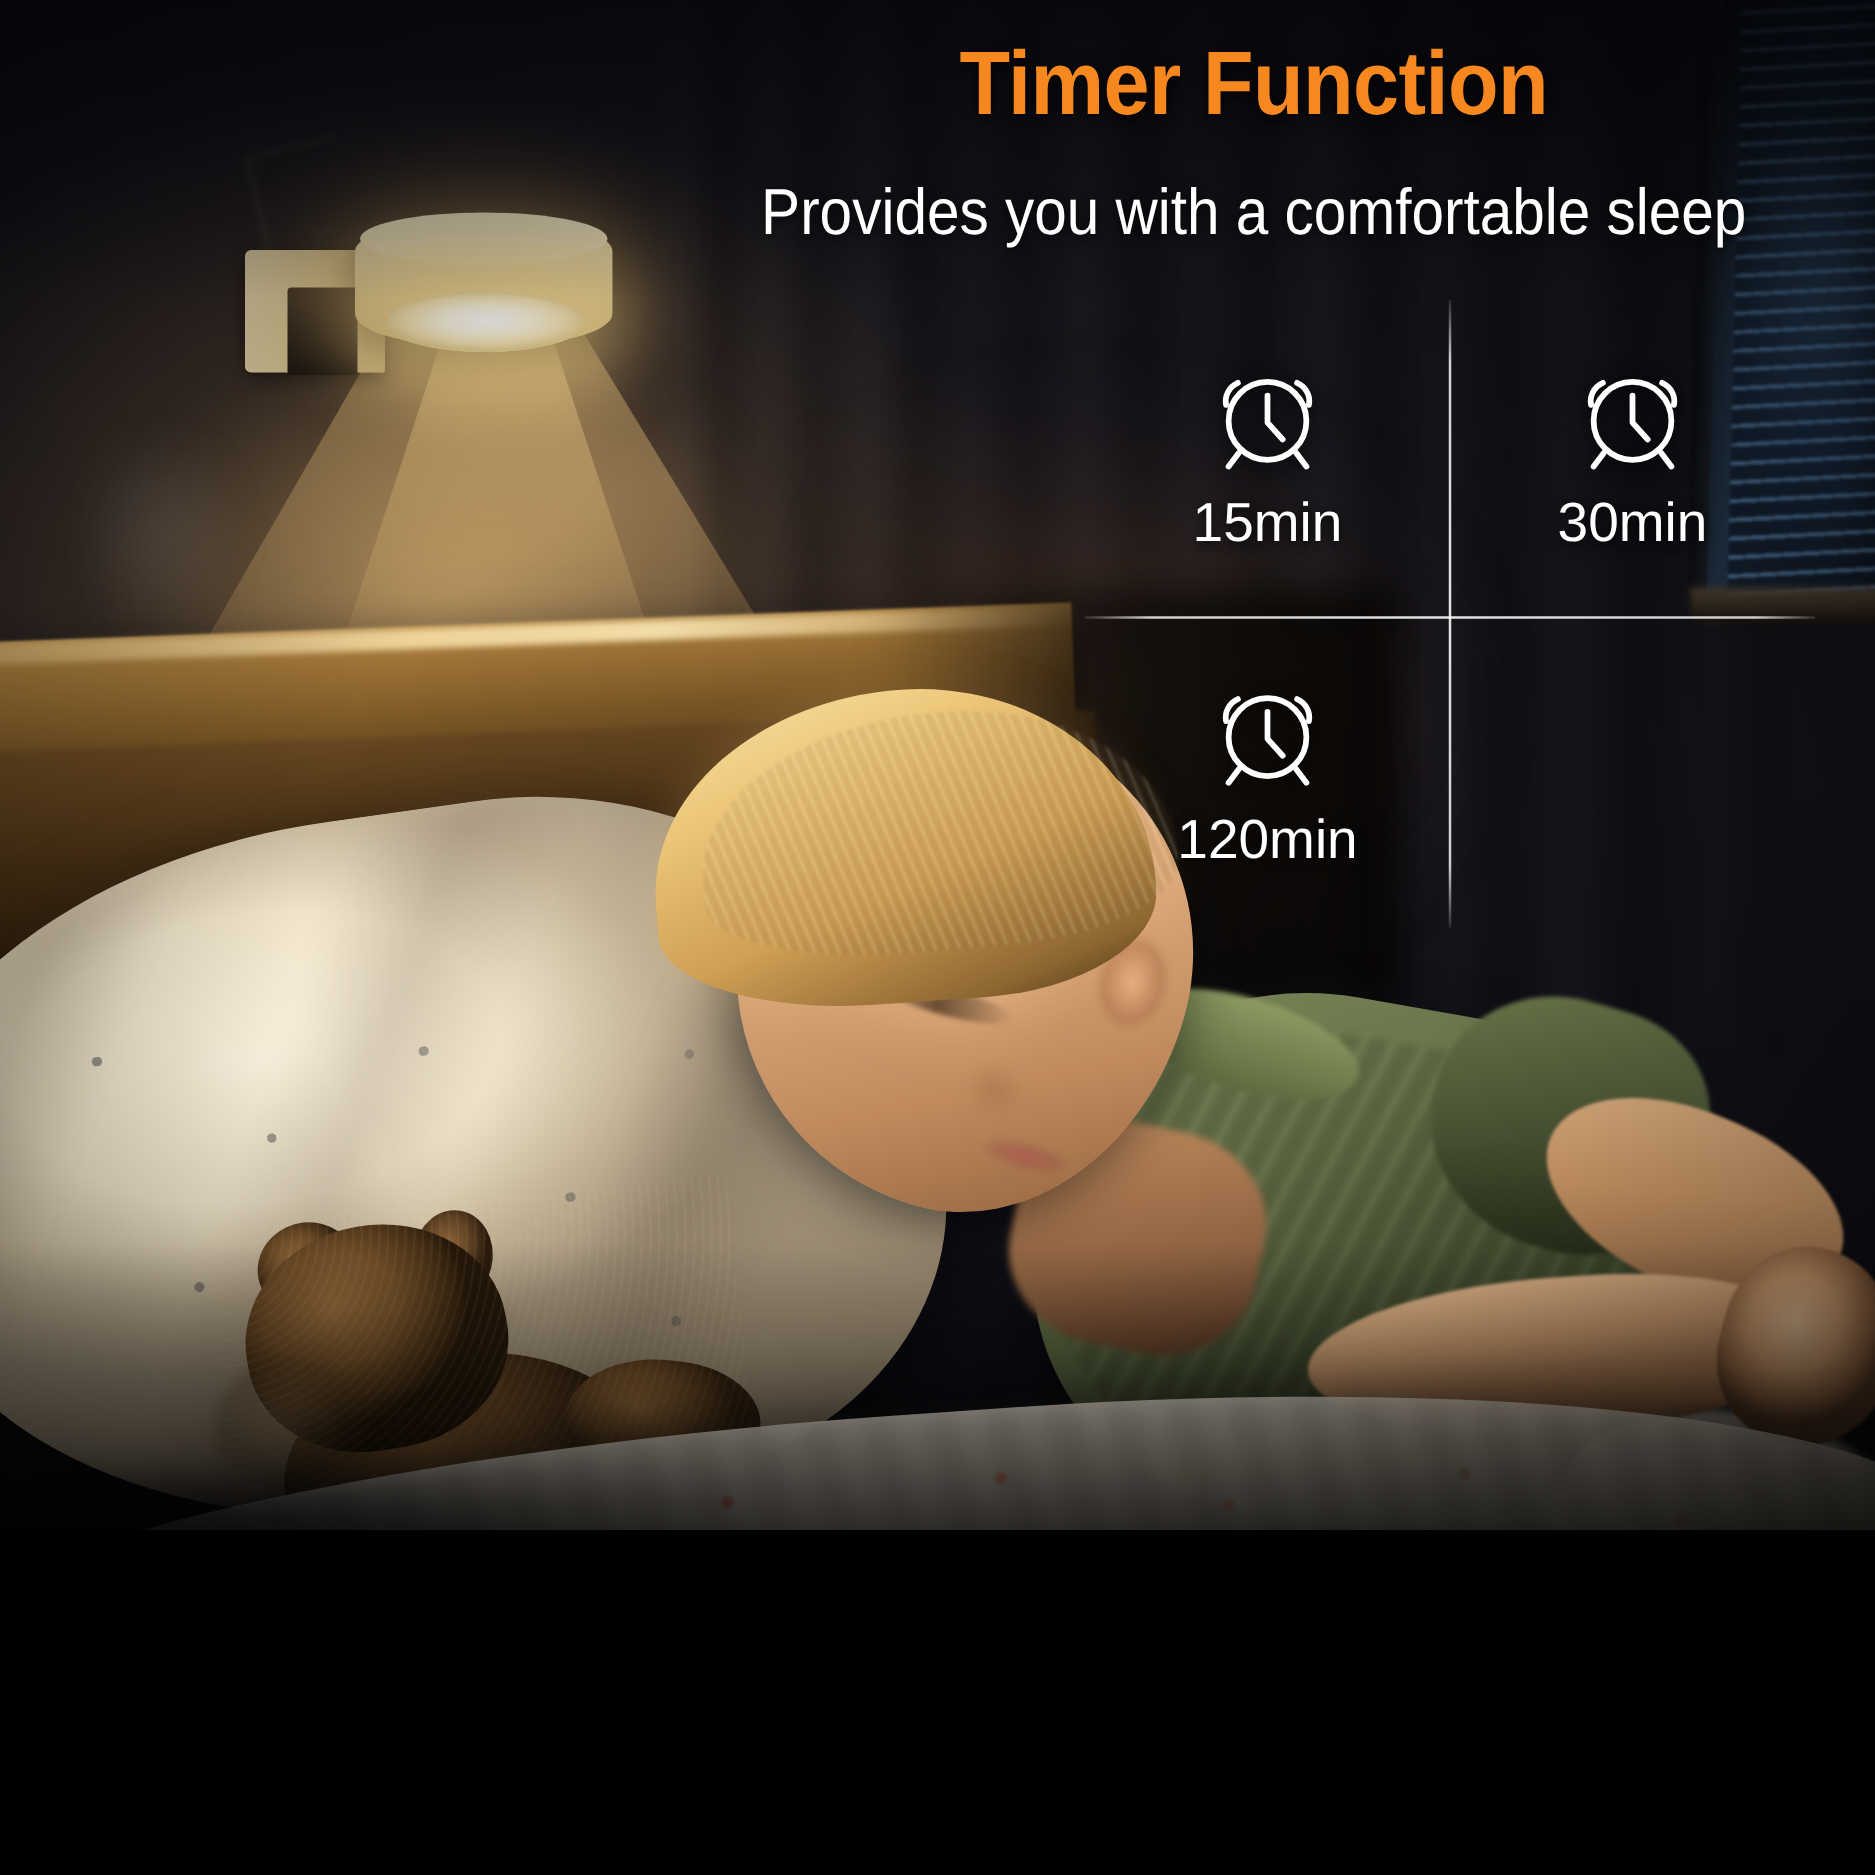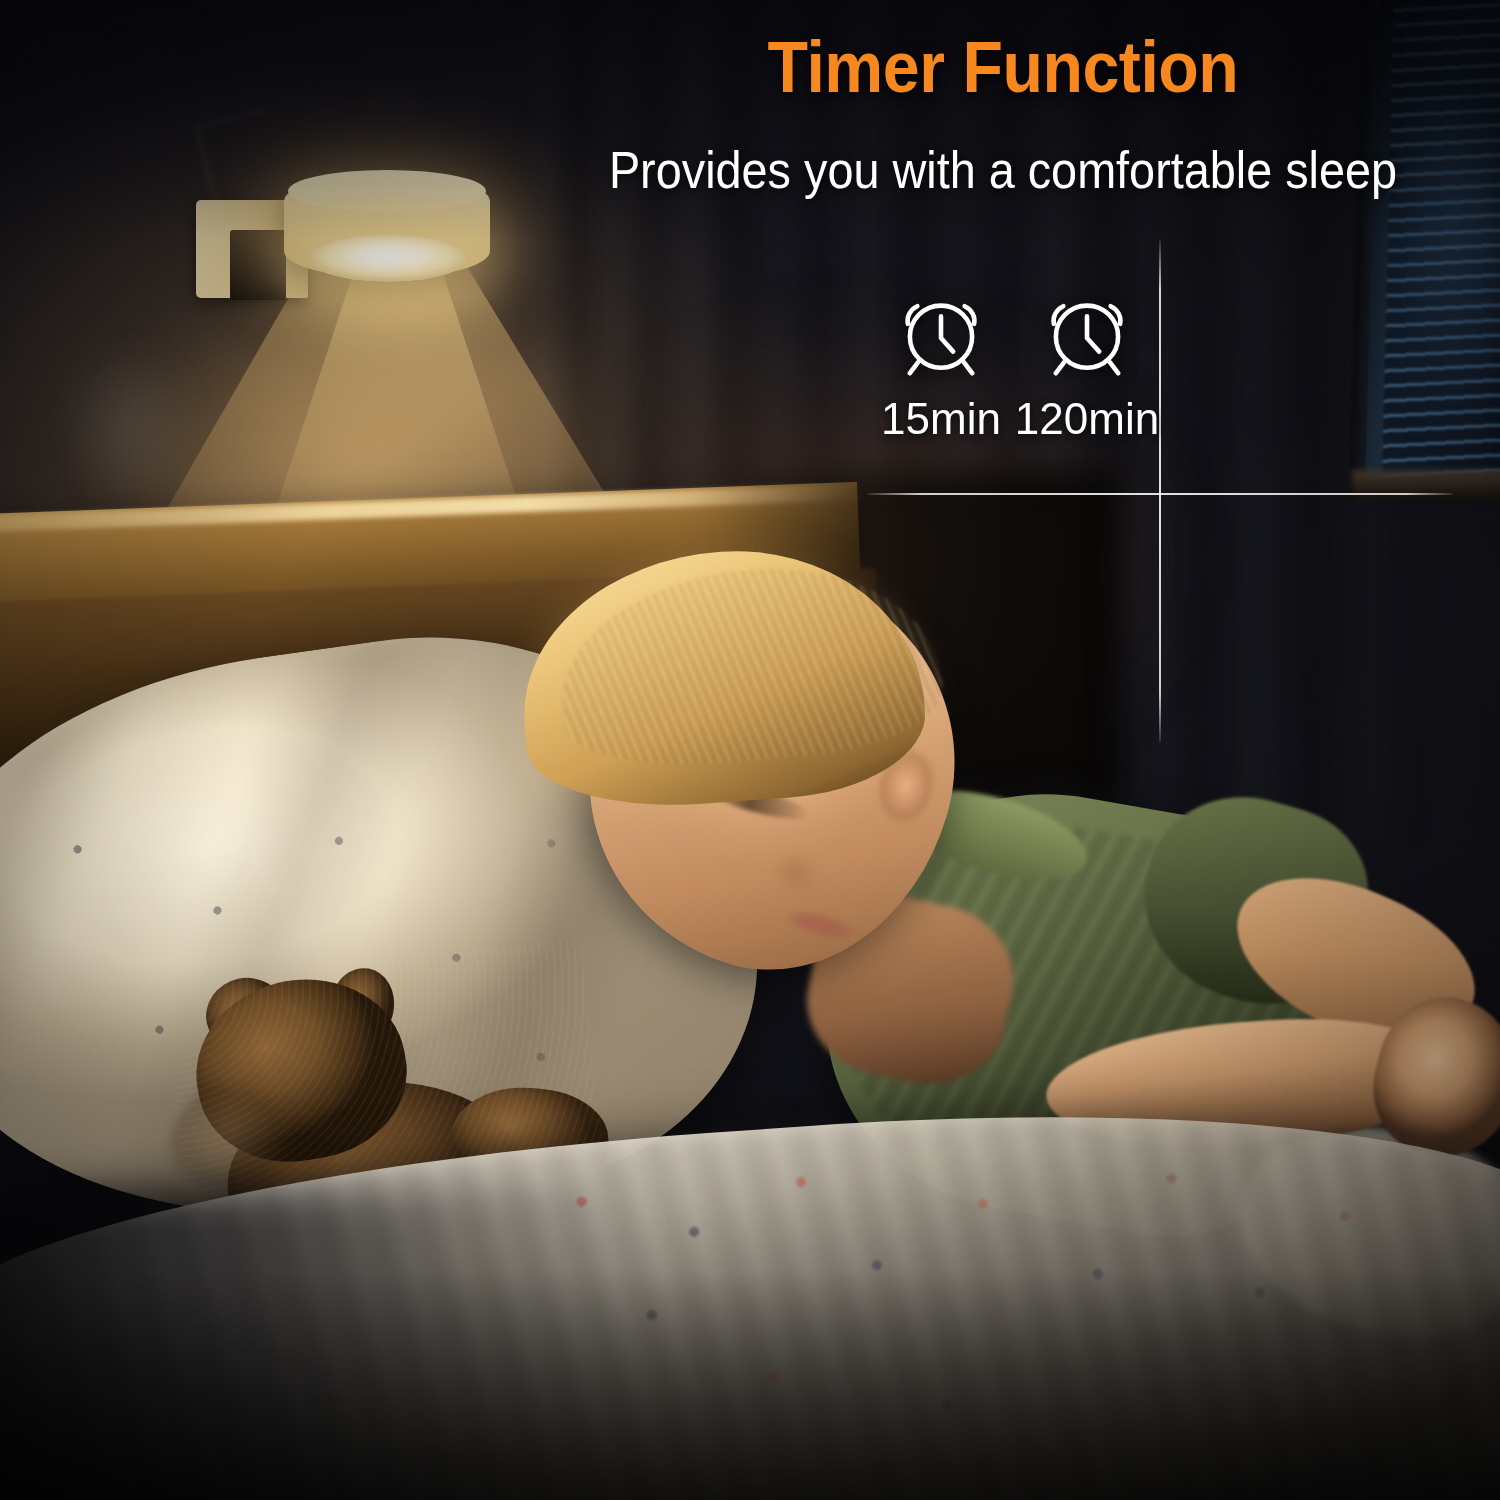--- a/index.html
+++ b/index.html
@@ -3,21 +3,21 @@
 <meta charset="utf-8">
 <style>
   html, body {
     margin: 0;
     padding: 0;
     background: #000;
   }
   #stage {
     position: relative;
     width: 1500px;
-    height: 1500px;
+    height: 1224px;
     overflow: hidden;
     background: #101018;
     font-family: "Liberation Sans", sans-serif;
     -webkit-font-smoothing: antialiased;
   }
 
   
   .layer { position: absolute; }
 
   #room-base {
@@ -505,21 +505,21 @@
     transform: scaleX(0.90);
     transform-origin: center top;
     white-space: nowrap;
   }
 
   
   #timer-grid {
     left: 868px; top: 240px;
     width: 584px; height: 505px;
     display: grid;
-    grid-template-columns: 1fr 1fr 1fr 1fr;
+    grid-template-columns: 1fr 1fr;
     grid-template-rows: 1fr 1fr;
   }
   .timer-cell {
     display: flex;
     flex-direction: column;
     align-items: center;
     justify-content: center;
     gap: 14px;
   }
   .clock-icon { width: 88px; height: 92px; display: block; }
@@ -635,20 +635,33 @@
           <path d="M14.5 13.5 C9 16 6.5 21.5 7.5 26.5"></path>
           <path d="M49.5 13.5 C55 16 57.5 21.5 56.5 26.5"></path>
           <path d="M15 55 L9 63"></path>
           <path d="M49 55 L55 63"></path>
           <path d="M32 21 L32 37 L41 47"></path>
         </svg>
       </span>
       <span class="timer-label">15min</span>
     </div>
 
+    <div class="timer-cell">
+      <span class="clock-icon">
+        <svg viewBox="0 0 64 68" fill="none" stroke="#ffffff" stroke-width="3.4" stroke-linecap="round" stroke-linejoin="round">
+          <circle cx="32" cy="36" r="23"></circle>
+          <path d="M14.5 13.5 C9 16 6.5 21.5 7.5 26.5"></path>
+          <path d="M49.5 13.5 C55 16 57.5 21.5 56.5 26.5"></path>
+          <path d="M15 55 L9 63"></path>
+          <path d="M49 55 L55 63"></path>
+          <path d="M32 21 L32 37 L41 47"></path>
+        </svg>
+      </span>
+      <span class="timer-label">30min</span>
+    </div>
 
 
     <div class="timer-cell">
       <span class="clock-icon">
         <svg viewBox="0 0 64 68" fill="none" stroke="#ffffff" stroke-width="3.4" stroke-linecap="round" stroke-linejoin="round">
           <circle cx="32" cy="36" r="23"></circle>
           <path d="M14.5 13.5 C9 16 6.5 21.5 7.5 26.5"></path>
           <path d="M49.5 13.5 C55 16 57.5 21.5 56.5 26.5"></path>
           <path d="M15 55 L9 63"></path>
           <path d="M49 55 L55 63"></path>

